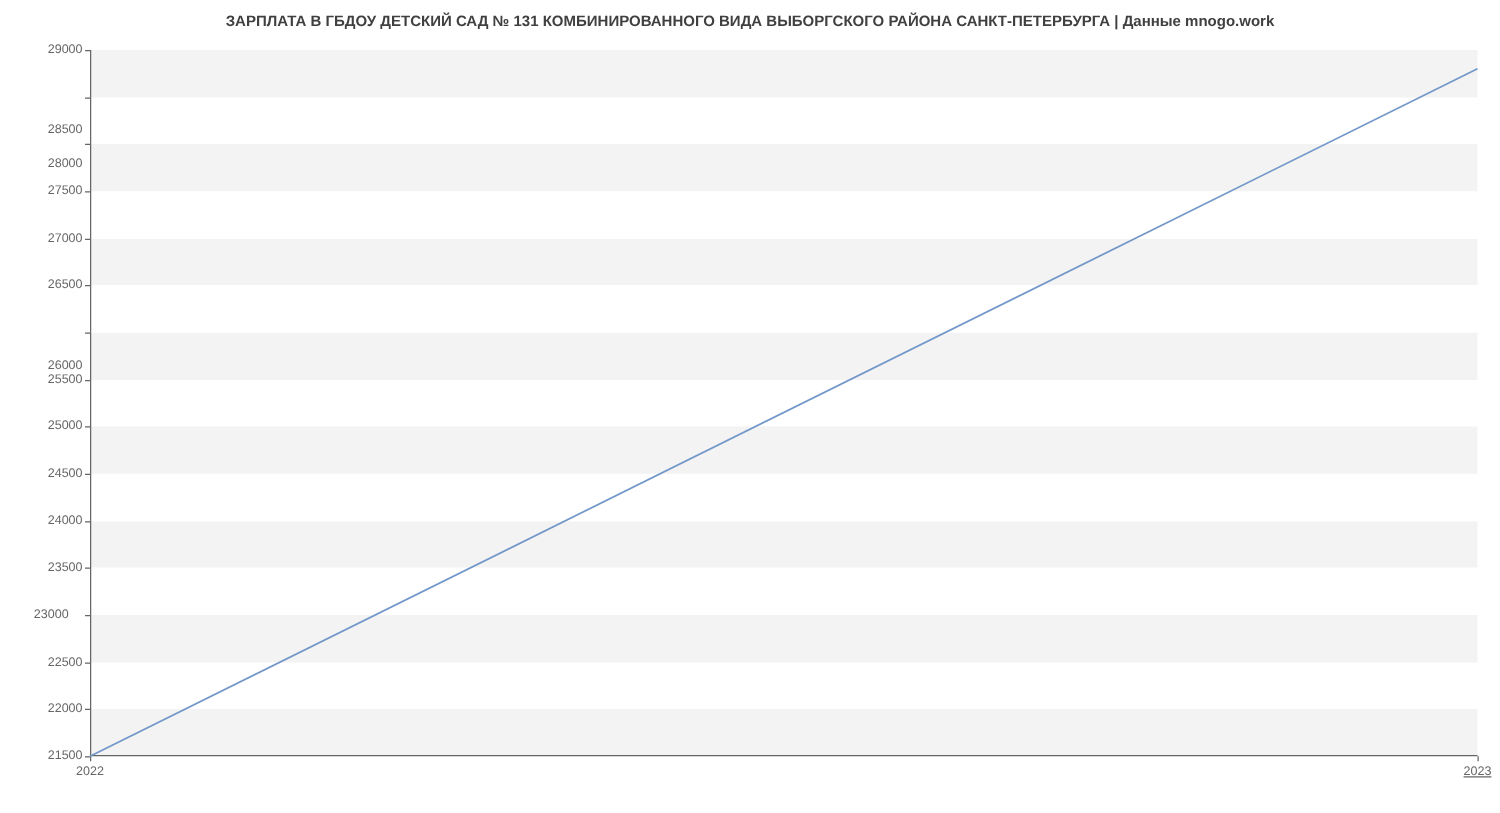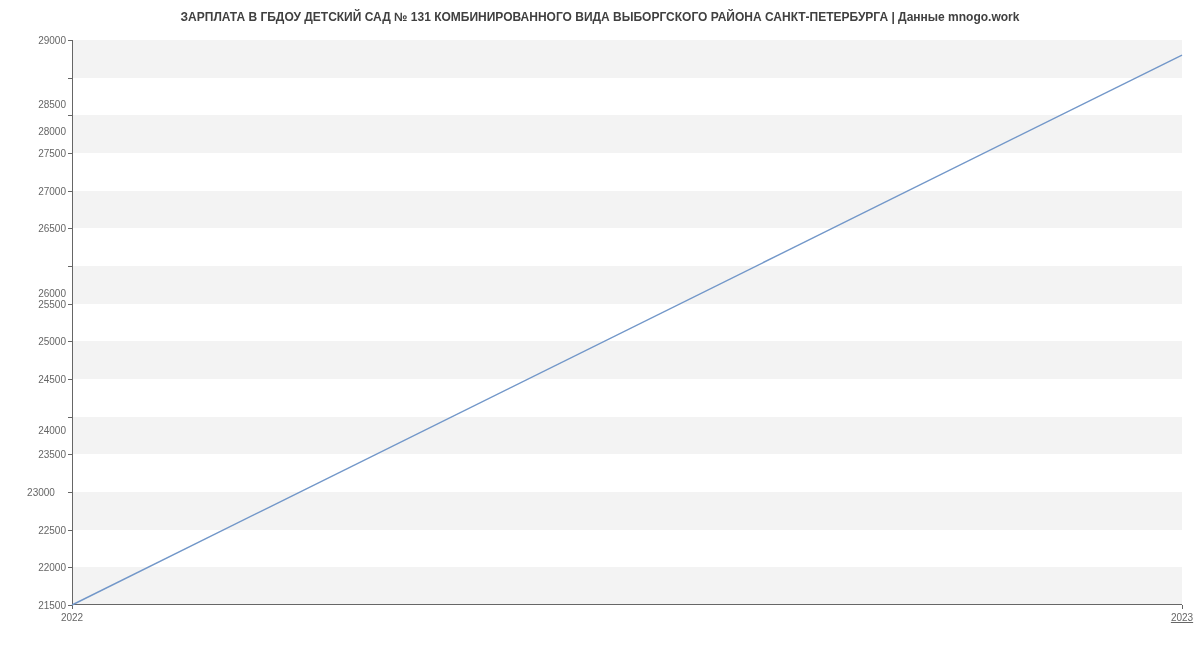--- a/index.html
+++ b/index.html
@@ -132,21 +132,21 @@
       <path d="M0,565 L1110,15.066666666666606 " fill="none" stroke="#7297c9" stroke-width="1.4"></path>
     </svg>
 </div>
 
 <div class="labels-container" id="labels">
     <div class="y-label" style="top: 565px; text-align: right;">21500</div>
     <div class="y-label" style="top: 527.333px;">22000</div>
     <div class="y-label" style="top: 489.667px;">22500</div>
     <div class="y-label" style="top: 452px; text-align: center;">23000</div>
     <div class="y-label" style="top: 414.333px;">23500</div>
-    <div class="y-label" style="top: 376.667px; margin-top: 13px;">24000</div>
+    <div class="y-label" style="top: 376.667px;">24000</div>
     <div class="y-label" style="top: 339px;">24500</div>
     <div class="y-label" style="top: 301.333px;">25000</div>
     <div class="y-label" style="top: 263.667px;">25500</div>
     <div class="y-label" style="top: 226px; margin-top: 27px;">26000</div>
     <div class="y-label" style="top: 188.333px;">26500</div>
     <div class="y-label" style="top: 150.667px;">27000</div>
     <div class="y-label" style="top: 113px;">27500</div>
     <div class="y-label" style="top: 75.3333px; margin-top: 16px;">28000</div>
     <div class="y-label" style="top: 37.6667px; margin-top: 26px;">28500</div>
     <div class="y-label" style="top: 0px;">29000</div>

